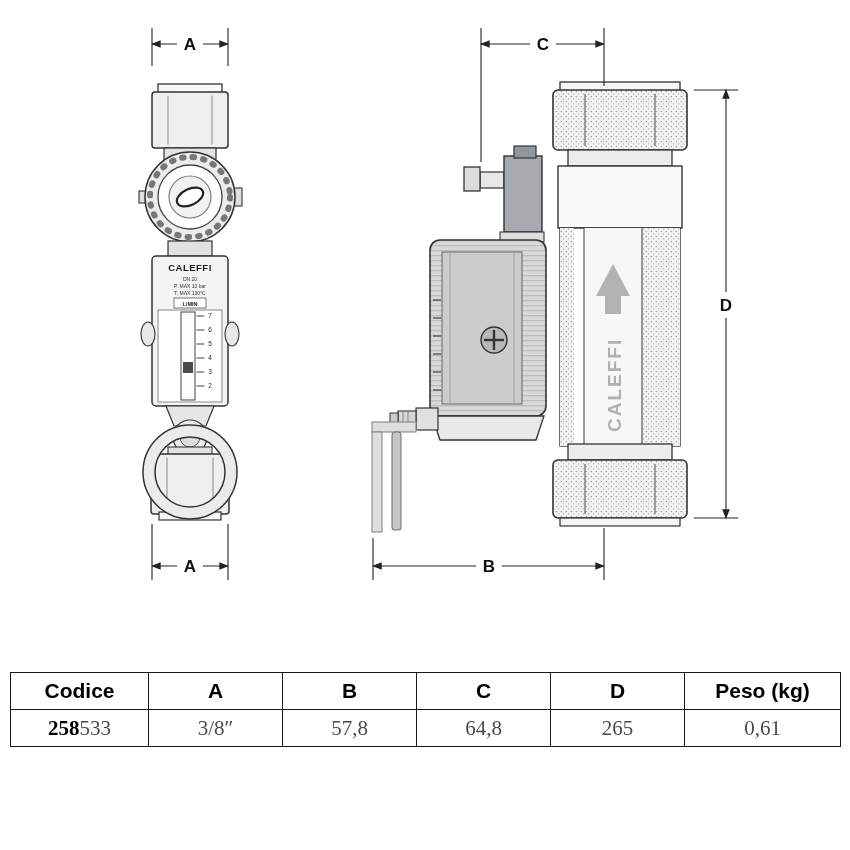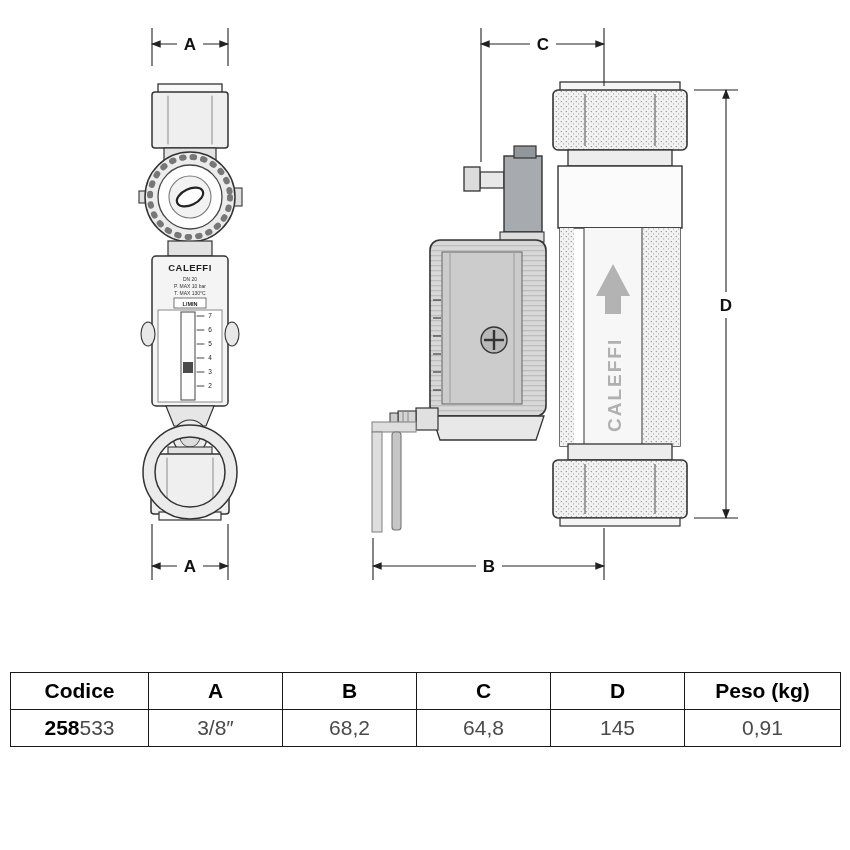--- a/index.html
+++ b/index.html
@@ -8,21 +8,21 @@
     font-family:"Liberation Sans",sans-serif;overflow:hidden;
   }
   #drawing{position:absolute;top:0;left:0;}
   .table-wrap{position:absolute;left:10px;top:672px;width:830px;}
   table.spec{width:100%;border-collapse:collapse;table-layout:fixed;}
   table.spec th, table.spec td{
     border:1.5px solid #1a1a1a;text-align:center;vertical-align:middle;
     height:32px;font-size:21px;padding:2px 4px;
   }
   table.spec th{font-weight:bold;color:#000;}
-  table.spec td{color:#4a4a4a;font-weight:normal;}
+  table.spec td{color:#4a4a4a;font-weight:normal;font-family:Liberation Serif, serif;}
   table.spec td b{color:#000;font-weight:bold;}
 </style>
 </head>
 <body>
 
 <svg id="drawing" width="850" height="640" viewBox="0 0 850 640" font-family="Liberation Sans, sans-serif">
   <defs>
     <marker id="arr" viewBox="0 0 10 8" refX="9" refY="4" markerWidth="9" markerHeight="7" orient="auto-start-reverse">
       <path d="M0,0 L10,4 L0,8 z" fill="#222"></path>
     </marker>
@@ -262,20 +262,20 @@
         <th>B</th>
         <th>C</th>
         <th>D</th>
         <th>Peso (kg)</th>
       </tr>
     </thead>
     <tbody>
       <tr>
         <td><b>258</b><span>533</span></td>
         <td>3/8″</td>
-        <td>68,2</td>
+        <td>57,8</td>
         <td>64,8</td>
-        <td>145</td>
-        <td>0,91</td>
+        <td>265</td>
+        <td>0,61</td>
       </tr>
     </tbody>
   </table>
 </div>
 
 </body></html>

